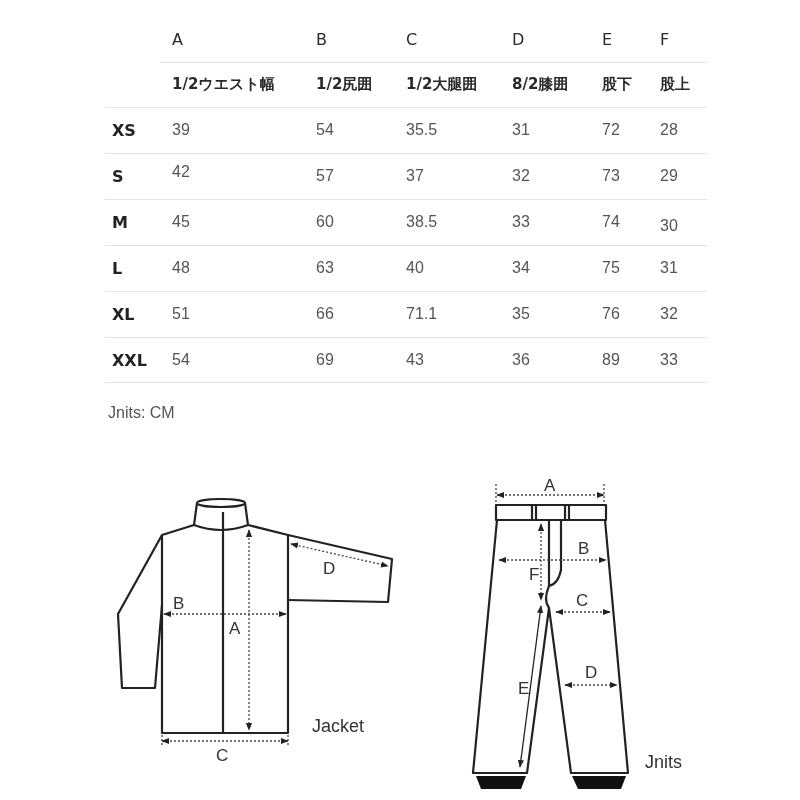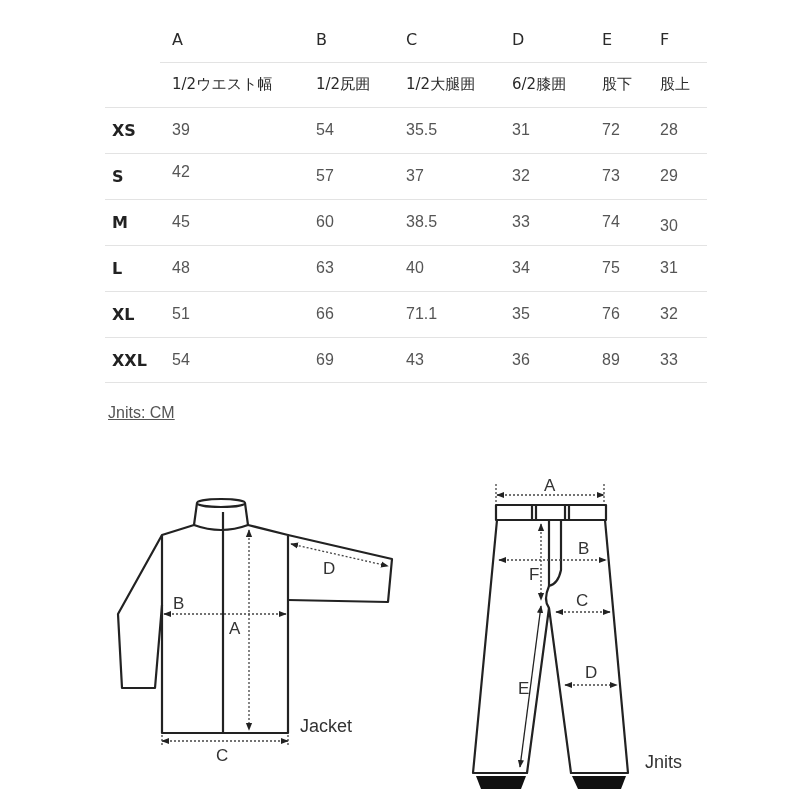--- a/index.html
+++ b/index.html
@@ -1,45 +1,45 @@
 <!DOCTYPE html>
 <html><head>
 <meta charset="utf-8">
 <style>
   html, body { margin:0; padding:0; background:#ffffff; }
   body { width:800px; height:800px; position:relative; overflow:hidden;
          font-family:"DejaVu Sans", sans-serif; color:#222; }
   .abs { position:absolute; }
   .hdr { font-size:16px; color:#2a2a2a; }
-  .jp { font-size:15px; font-weight:normal; color:#2a2a2a; }
+  .jp { font-size:15px; font-weight:bold; color:#2a2a2a; }
   .size { font-size:16px; font-weight:bold; color:#222; }
   .cell { font-size:16px; color:#555; font-family:"Liberation Sans", sans-serif; }
   .hline { position:absolute; height:1px; background:#e3e3e3; }
-  .units { font-size:16px; color:#555; font-family:"Liberation Sans", sans-serif;text-decoration:underline; }
+  .units { font-size:16px; color:#555; font-family:"Liberation Sans", sans-serif; }
   svg { position:absolute; left:0; top:0; }
   .lbl { font-size:17px; color:#333; font-family:"Liberation Sans", sans-serif; }
 </style>
 </head>
 <body>
 
 <div>
 
   <div class="abs hdr" style="left:172px;top:30px">A</div>
   <div class="abs hdr" style="left:316px;top:30px">B</div>
   <div class="abs hdr" style="left:406px;top:30px">C</div>
   <div class="abs hdr" style="left:512px;top:30px">D</div>
   <div class="abs hdr" style="left:602px;top:30px">E</div>
   <div class="abs hdr" style="left:660px;top:30px">F</div>
 
   <div class="hline" style="left:160px;width:547px;top:62px"></div>
 
   <div class="abs jp" style="left:172px;top:75px">1/2ウエスト幅</div>
   <div class="abs jp" style="left:316px;top:75px">1/2尻囲</div>
   <div class="abs jp" style="left:406px;top:75px">1/2大腿囲</div>
-  <div class="abs jp" style="left:512px;top:75px">6/2膝囲</div>
+  <div class="abs jp" style="left:512px;top:75px">8/2膝囲</div>
   <div class="abs jp" style="left:602px;top:75px">股下</div>
   <div class="abs jp" style="left:660px;top:75px">股上</div>
 
   <div class="hline" style="left:105px;width:602px;top:107px"></div>
 
   <div>
     <div class="abs size" style="left:112px;top:121px">XS</div>
     <div class="abs cell" style="left:172px;top:121px">39</div>
     <div class="abs cell" style="left:316px;top:121px">54</div>
     <div class="abs cell" style="left:406px;top:121px">35.5</div>
@@ -172,21 +172,21 @@
     <line x1="541" y1="524" x2="541" y2="600" marker-start="url(#ah)" marker-end="url(#ah)"></line>
   </g>
 
   <line x1="541" y1="606" x2="520" y2="767" stroke="#222" stroke-width="1.3" marker-start="url(#ah)" marker-end="url(#ah)"></line>
 </svg>
 
 <div class="abs lbl" style="left:173px;top:594px">B</div>
 <div class="abs lbl" style="left:229px;top:619px">A</div>
 <div class="abs lbl" style="left:216px;top:746px">C</div>
 <div class="abs lbl" style="left:323px;top:559px">D</div>
-<div class="abs lbl" style="left:300px;top:716px;font-size:18px">Jacket</div>
+<div class="abs lbl" style="left:312px;top:716px;font-size:18px">Jacket</div>
 
 <div class="abs lbl" style="left:544px;top:476px">A</div>
 <div class="abs lbl" style="left:578px;top:539px">B</div>
 <div class="abs lbl" style="left:529px;top:565px">F</div>
 <div class="abs lbl" style="left:576px;top:591px">C</div>
 <div class="abs lbl" style="left:585px;top:663px">D</div>
 <div class="abs lbl" style="left:518px;top:679px">E</div>
 <div class="abs lbl" style="left:645px;top:752px;font-size:18px">Jnits</div>
 
 </body></html>

